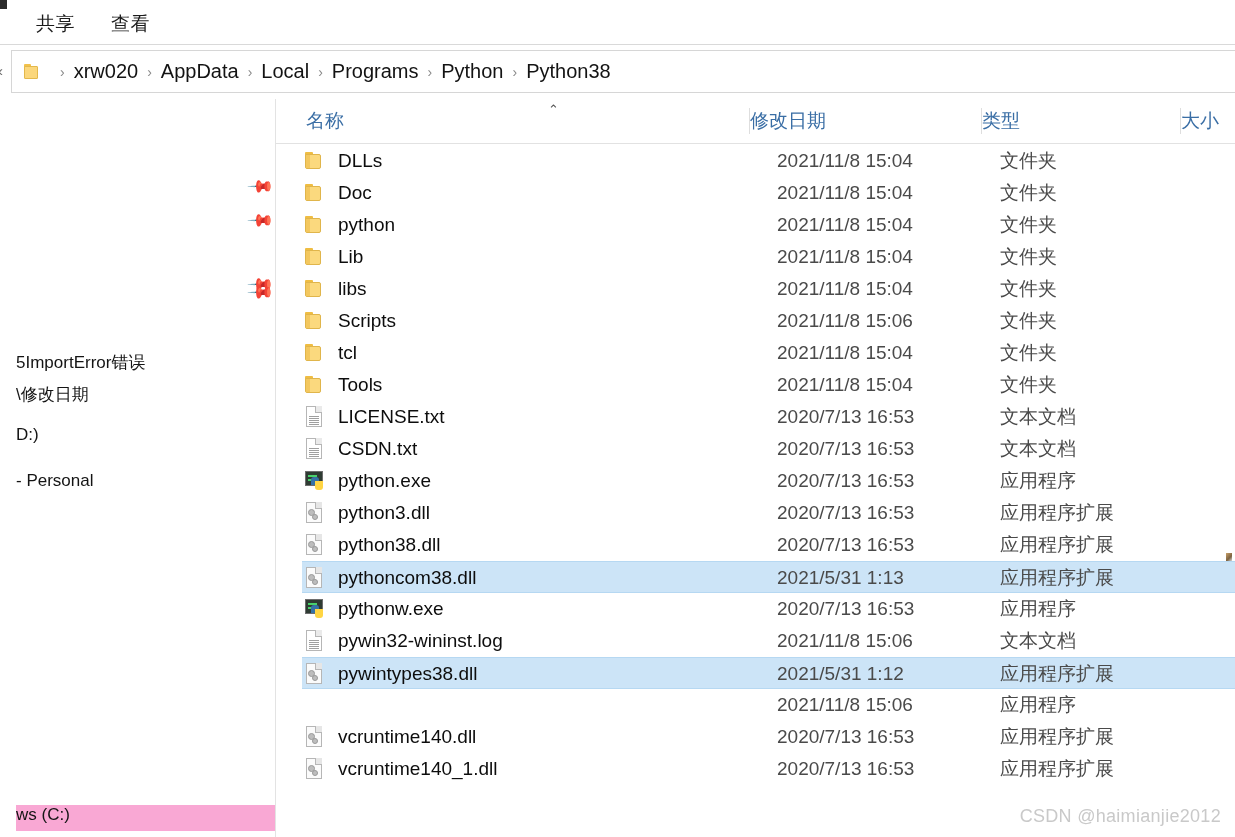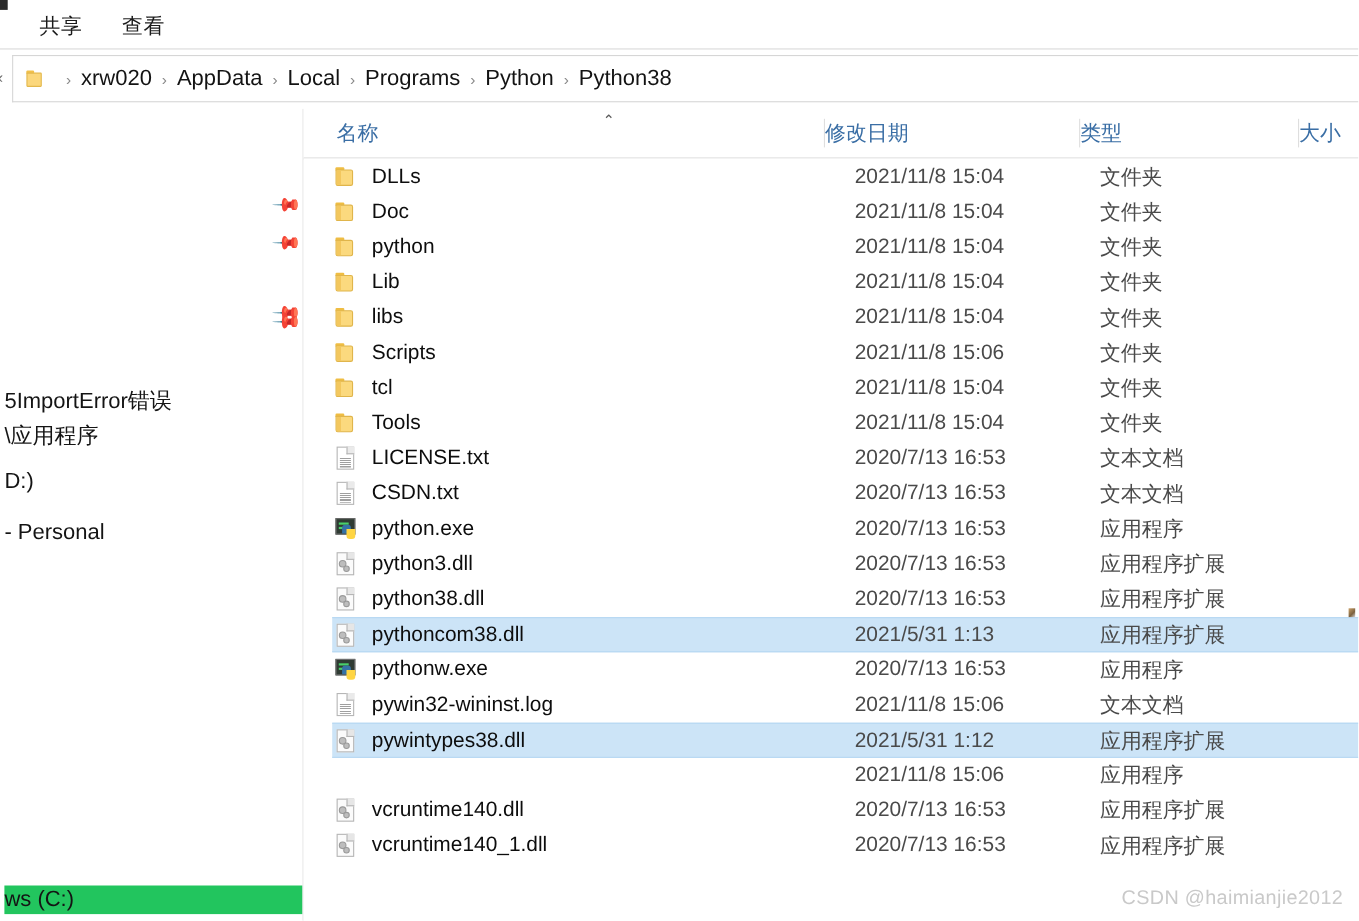--- a/index.html
+++ b/index.html
@@ -96,30 +96,30 @@
     background: #ffffff;
     overflow: hidden;
   }
   .nav-divider {
     position: absolute; left: 275px; top: 99px;
     width: 1px; height: 738px;
     background: #e3e3e3;
   }
   .nav-item {
     position: absolute;
-    left: 4px;
+    left: 16px;
     height: 26px;
-    display: flex; align-items: center;
+    display: flex; 
     white-space: nowrap;
-    font-size: 20px; color: #141414;
+    font-size: 17px; color: #141414;
     padding-left: 0;
   }
   .nav-item .nav-label { padding-left: 0; }
   .nav-item.selected {
-    background: #22c55e;
+    background: #f9a8d4;
     width: 275px;
   }
   .nav-pins {
     position: absolute; left: 250px; top: 99px;
     width: 25px; height: 738px;
   }
   .pin {
     position: absolute; left: 0;
     width: 20px; height: 20px;
     color: #8a95a0;
@@ -358,21 +358,21 @@
       <span class="crumb-chev">›</span>
       <span class="crumb-item">Python38</span>
     </div>
   </div>
 
   <div class="navpane" id="navpane">
       <div class="nav-item" style="top: 252px;">
         <span class="nav-label">5ImportError错误</span>
       </div>
       <div class="nav-item" style="top: 284px;">
-        <span class="nav-label">\应用程序</span>
+        <span class="nav-label">\修改日期</span>
       </div>
       <div class="nav-item" style="top: 326px;">
         <span class="nav-label">D:)</span>
       </div>
       <div class="nav-item" style="top: 372px;">
         <span class="nav-label"> - Personal</span>
       </div>
       <div class="nav-item selected" style="top: 706px;">
         <span class="nav-label">ws (C:)</span>
       </div>

